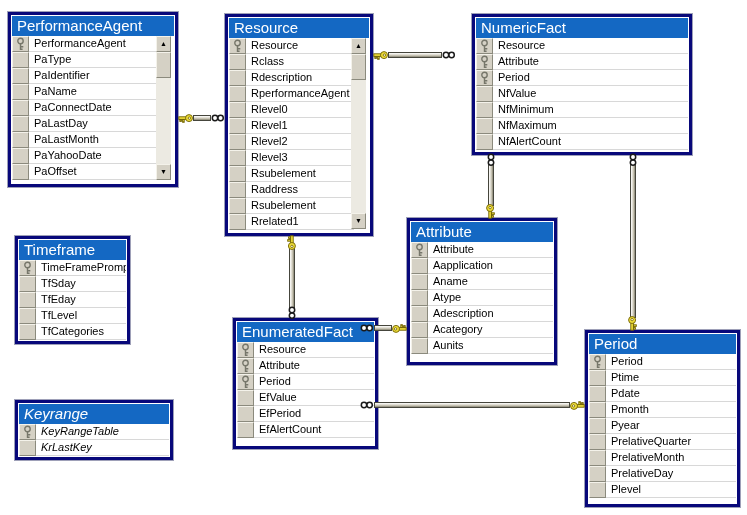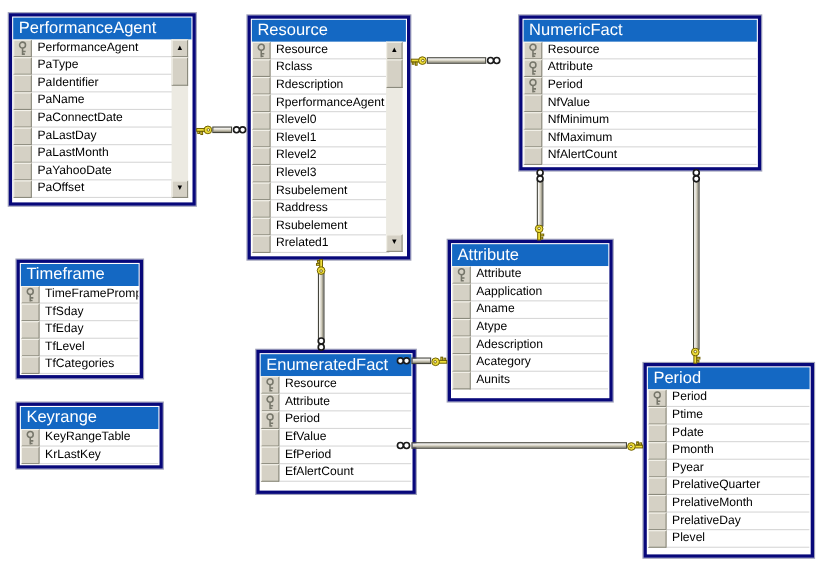--- a/index.html
+++ b/index.html
@@ -392,21 +392,21 @@
         <div class="field-row">
           <span class="icon-cell"></span>
           <span class="field-label">TfLevel</span>
         </div>
         <div class="field-row">
           <span class="icon-cell"></span>
           <span class="field-label">TfCategories</span>
         </div>
       </div>
     </div>
-  <div class="db-table" style="left:15px;top:366px;width:133px;height:60px;">
+  <div class="db-table" style="left:15px;top:400px;width:158px;height:60px;font-style:italic;">
       <div class="tbl-header">Keyrange</div>
       <div class="tbl-body">
         <div class="field-row">
           <span class="icon-cell">
             <svg width="11" height="14" viewBox="0 0 11 14">
               <use href="#pk-glyph"></use>
             </svg>
           </span>
           <span class="field-label">KeyRangeTable</span>
         </div>

